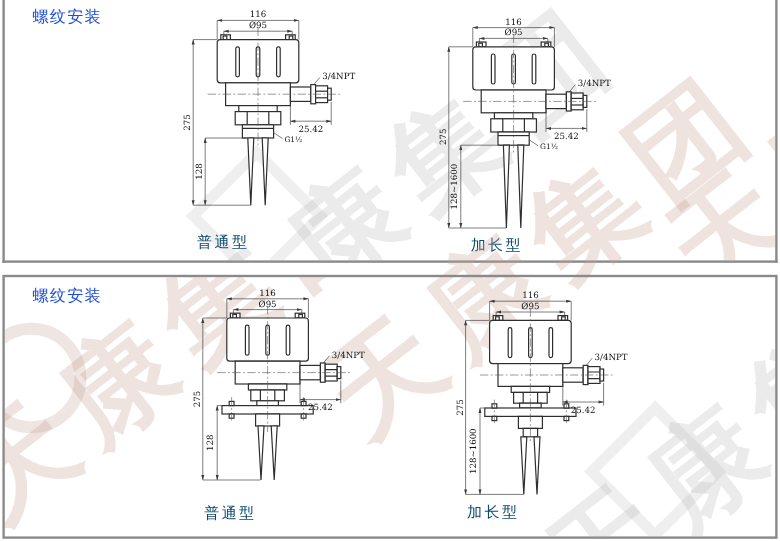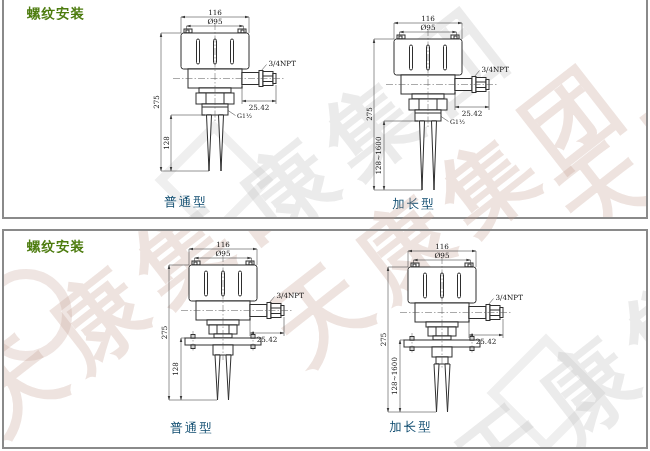--- a/index.html
+++ b/index.html
@@ -1,21 +1,21 @@
 <!DOCTYPE html>
 <html><head>
 <meta charset="utf-8">
 <style>
   html,body{margin:0;padding:0;background:#fff;}
   #page{position:relative;width:650px;height:451px;background:#fff;overflow:hidden;
         font-family:"DejaVu Sans",sans-serif;}
   .panel{position:absolute;left:2px;width:642px;border:2px solid #8a8a8a;background:transparent;overflow:hidden;}
   #panel-thread{top:-2px;height:219px;border-top:none;}
   #panel-flange{top:229px;height:216px;}
-  .panel-title{position:absolute;left:23px;top:7px;font-size:13.5px;font-weight:bold;color:#4d7c0f;
+  .panel-title{position:absolute;left:23px;top:7px;font-size:13.5px;font-weight:normal;color:#1d4ed8;
                letter-spacing:1px;font-family:"DejaVu Sans",sans-serif;}
   .caption{position:absolute;transform:translateX(-50%);font-size:12.5px;color:#0c4a6e;
            font-family:Liberation Serif, serif;letter-spacing:2px;white-space:nowrap;}
   svg{position:absolute;overflow:visible;}
   .o{fill:#fff;stroke:#2e2e2e;stroke-width:1;}
   .ln{fill:none;stroke:#2e2e2e;stroke-width:1;}
   .d{fill:none;stroke:#3a3a3a;stroke-width:.55;}
   .cl{fill:none;stroke:#555;stroke-width:.5;stroke-dasharray:7 2 1.5 2;}
   .t{font-family:"DejaVu Serif",serif;font-size:7.2px;fill:#111;}
   .ts{font-family:"DejaVu Serif",serif;font-size:6.2px;fill:#111;}

